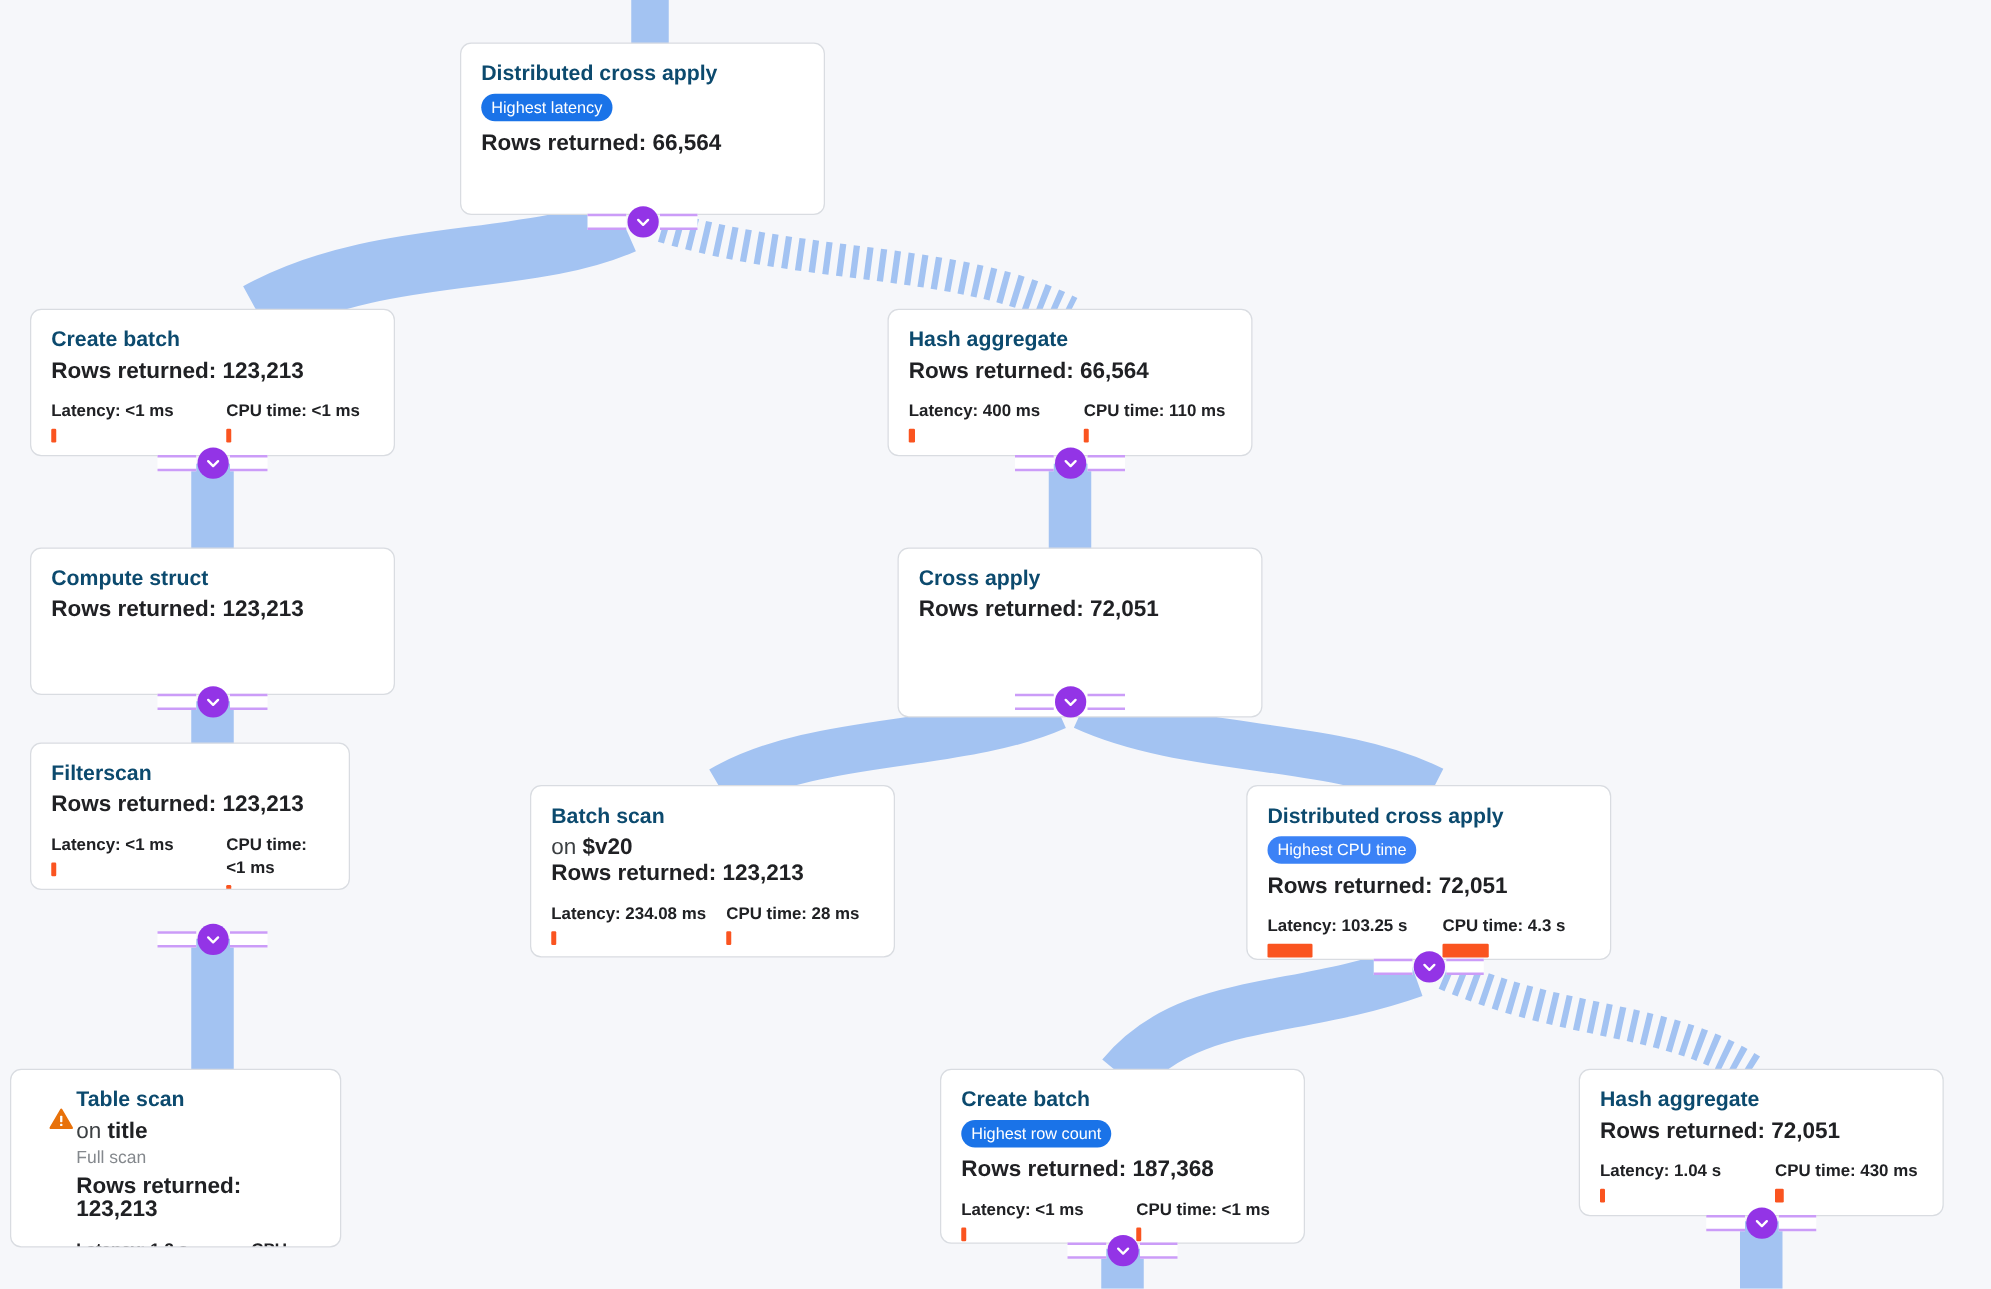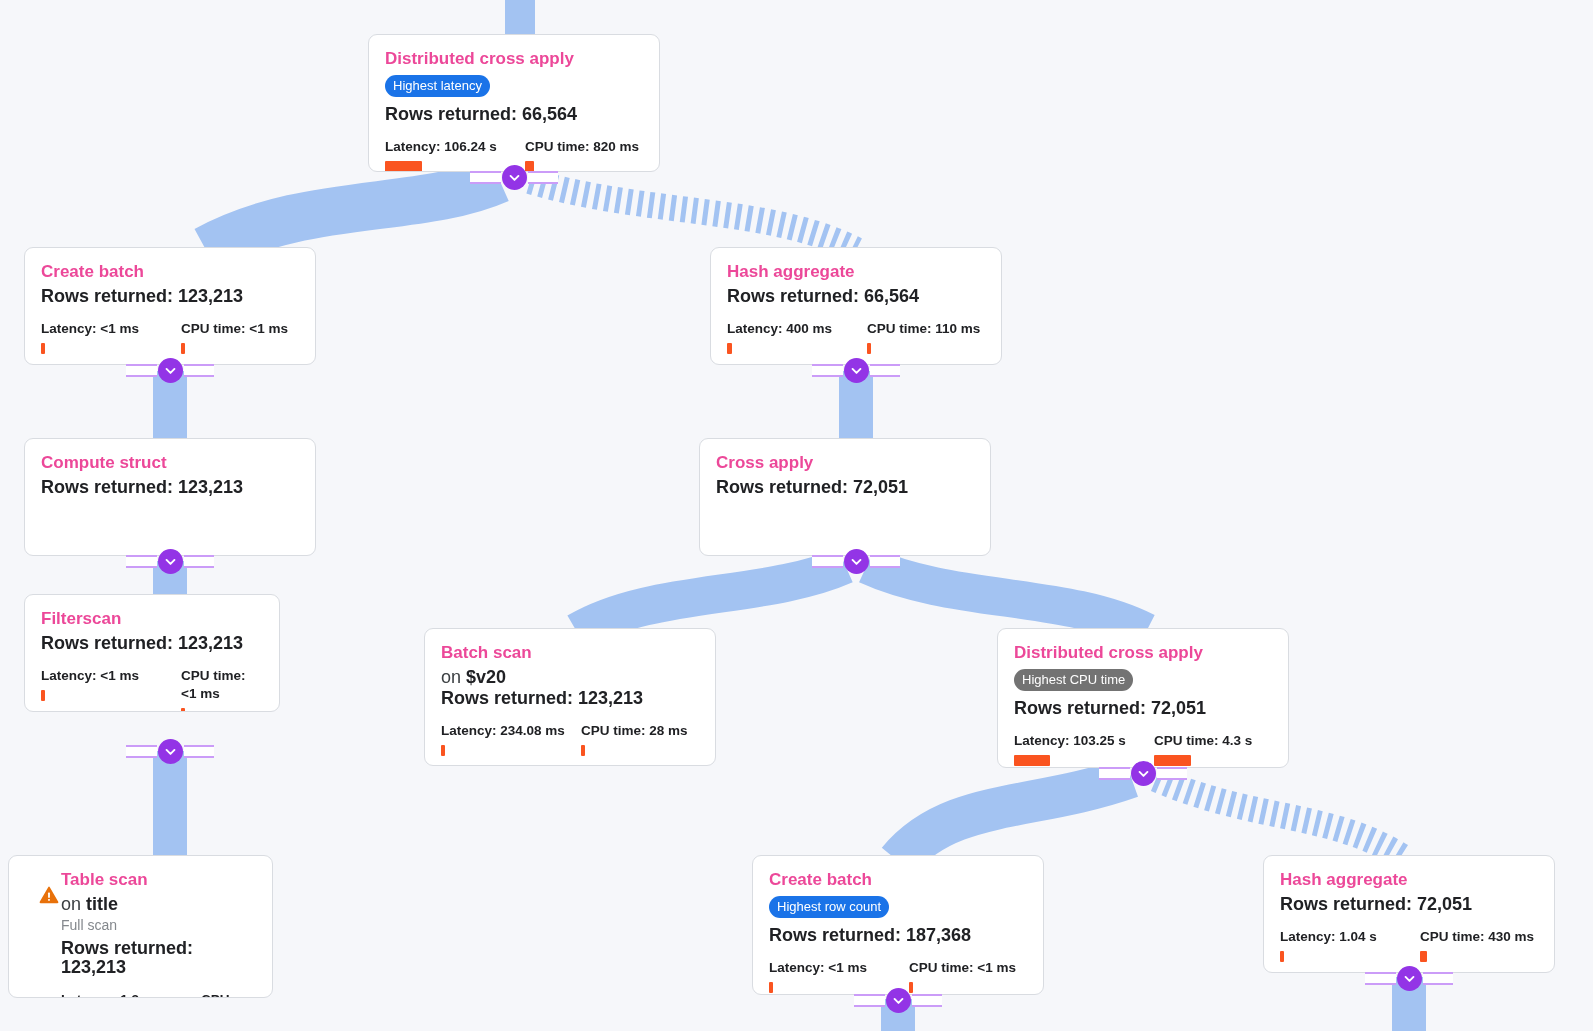--- a/index.html
+++ b/index.html
@@ -9,21 +9,21 @@
     background:#f6f7fa;
   }
   #edges-layer{position:absolute;left:0;top:0;z-index:1;}
   .edge{fill:none;stroke:#a3c3f2;}
   .edge-striped{stroke-dasharray:5 6;}
   .card{
     position:absolute;z-index:2;box-sizing:border-box;
     background:#ffffff;border:1px solid #d9dce1;border-radius:9px;
     padding:13px 16px;overflow:hidden;cursor:pointer;
   }
-  .card-title{font-size:17px;font-weight:700;color:#ec4899;line-height:22px;margin-bottom:4px;}
+  .card-title{font-size:17px;font-weight:700;color:#0c4a6e;line-height:22px;margin-bottom:4px;}
   .badge{
     display:inline-block;font-size:13px;line-height:16px;color:#fff;
     padding:3px 8px;border-radius:14px;margin:1px 0 7px 0;font-weight:400;
   }
   .on-line{font-size:18px;color:#202124;line-height:19px;margin-bottom:2px;}
   .on-word{font-weight:400;color:#3c4043;}
   .on-target{font-weight:700;}
   .note-line{font-size:14px;color:#84888d;line-height:19px;margin-bottom:4px;}
   .rows-line{font-size:18px;font-weight:700;color:#202124;line-height:19px;margin:1px 0 14px 0;}
   .metrics{display:grid;grid-template-columns:140px auto;}
@@ -53,30 +53,21 @@
     <path d="M845 565 C766 600, 652 588, 577 632" stroke-width="38" class="edge" stroke="#a3c3f2"></path>
     <path d="M867 565 C952 604, 1068 592, 1146 632" stroke-width="38" class="edge" stroke="#a3c3f2"></path>
     <path d="M170 751 L170 861" stroke-width="34" class="edge" stroke="#a3c3f2"></path>
     <path d="M1131 777 C1032 812, 950 798, 898 861" stroke-width="42" class="edge" stroke="#a3c3f2"></path>
     <path d="M1156 779 C1256 822, 1334 812, 1404 858" stroke-width="26" class="edge edge-striped" stroke="#a3c3f2"></path>
     <path d="M898 999 L898 1031" stroke-width="34" class="edge" stroke="#a3c3f2"></path>
     <path d="M1409 977 L1409 1031" stroke-width="34" class="edge" stroke="#a3c3f2"></path>
   </svg>
 <div id="nodes-layer">
     <div class="card" style="left: 368px; top: 34px; width: 292px; height: 138px;">
-      <div class="card-inner"><div class="card-title">Distributed cross apply</div><div class="badge" style="background: rgb(26, 115, 232);">Highest latency</div><div class="rows-line"><span>Rows returned:</span> <span>66,564</span></div><div class="metrics">
-          <div class="metric">
-            <div class="metric-label"><span>Latency:</span> <span>106.24 s</span></div>
-            <div class="metric-bar" style="width: 37px; background: rgb(250, 84, 32);"></div>
-          </div>
-          <div class="metric">
-            <div class="metric-label"><span>CPU time:</span> <span>820 ms</span></div>
-            <div class="metric-bar" style="width: 9px; background: rgb(250, 84, 32);"></div>
-          </div>
-        </div></div>
+      <div class="card-inner"><div class="card-title">Distributed cross apply</div><div class="badge" style="background: rgb(26, 115, 232);">Highest latency</div><div class="rows-line"><span>Rows returned:</span> <span>66,564</span></div></div>
     </div>
     <div class="card" style="left: 24px; top: 247px; width: 292px; height: 118px;">
       <div class="card-inner">
         <div class="card-title">Create batch</div>
         <div class="rows-line"><span>Rows returned:</span> <span>123,213</span></div>
         <div class="metrics">
           <div class="metric">
             <div class="metric-label"><span>Latency:</span> <span>&lt;1 ms</span></div>
             <div class="metric-bar" style="width: 4px; background: rgb(250, 84, 32);"></div>
           </div>
@@ -102,21 +93,21 @@
           </div>
         </div>
       </div>
     </div>
     <div class="card" style="left: 24px; top: 438px; width: 292px; height: 118px;">
       <div class="card-inner">
         <div class="card-title">Compute struct</div>
         <div class="rows-line"><span>Rows returned:</span> <span>123,213</span></div>
       </div>
     </div>
-    <div class="card" style="left: 699px; top: 438px; width: 292px; height: 118px;">
+    <div class="card" style="left: 718px; top: 438px; width: 292px; height: 136px;">
       <div class="card-inner">
         <div class="card-title">Cross apply</div>
         <div class="rows-line"><span>Rows returned:</span> <span>72,051</span></div>
       </div>
     </div>
     <div class="card" style="left: 24px; top: 594px; width: 256px; height: 118px;">
       <div class="card-inner">
         <div class="card-title">Filterscan</div>
         <div class="rows-line"><span>Rows returned:</span> <span>123,213</span></div>
         <div class="metrics">
@@ -142,21 +133,21 @@
             <div class="metric-bar" style="width: 4px; background: rgb(250, 84, 32);"></div>
           </div>
           <div class="metric">
             <div class="metric-label"><span>CPU time:</span> <span>28 ms</span></div>
             <div class="metric-bar" style="width: 4px; background: rgb(250, 84, 32);"></div>
           </div>
         </div>
       </div>
     </div>
     <div class="card" style="left: 997px; top: 628px; width: 292px; height: 140px;">
-      <div class="card-inner"><div class="card-title">Distributed cross apply</div><div class="badge" style="background: #737373;">Highest CPU time</div><div class="rows-line"><span>Rows returned:</span> <span>72,051</span></div><div class="metrics">
+      <div class="card-inner"><div class="card-title">Distributed cross apply</div><div class="badge" style="background: #3b82f6;">Highest CPU time</div><div class="rows-line"><span>Rows returned:</span> <span>72,051</span></div><div class="metrics">
           <div class="metric">
             <div class="metric-label"><span>Latency:</span> <span>103.25 s</span></div>
             <div class="metric-bar" style="width: 36px; background: rgb(250, 84, 32);"></div>
           </div>
           <div class="metric">
             <div class="metric-label"><span>CPU time:</span> <span>4.3 s</span></div>
             <div class="metric-bar" style="width: 37px; background: rgb(250, 84, 32);"></div>
           </div>
         </div></div>
     </div>

